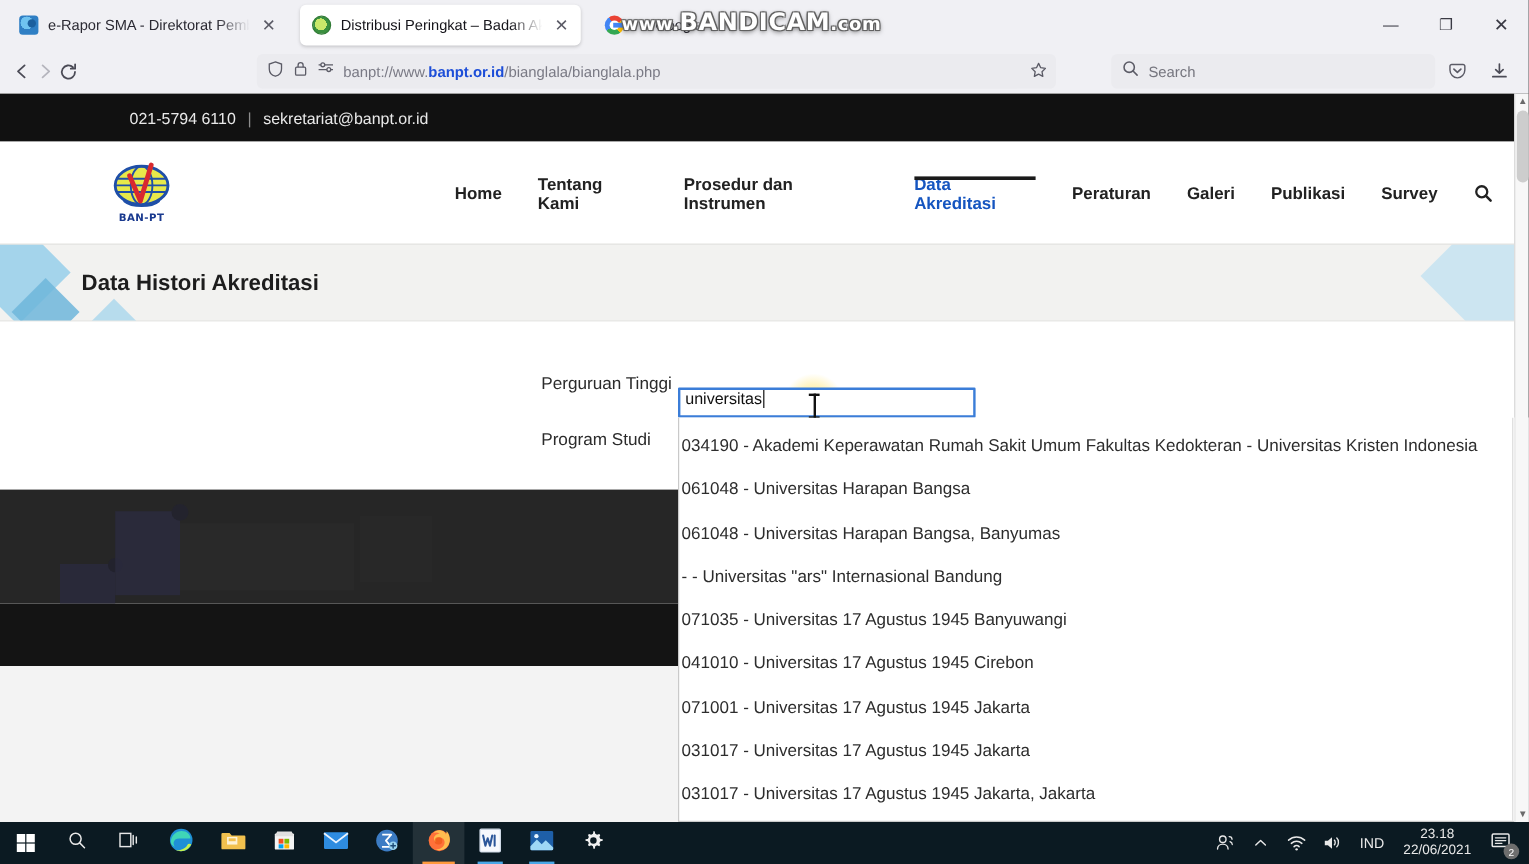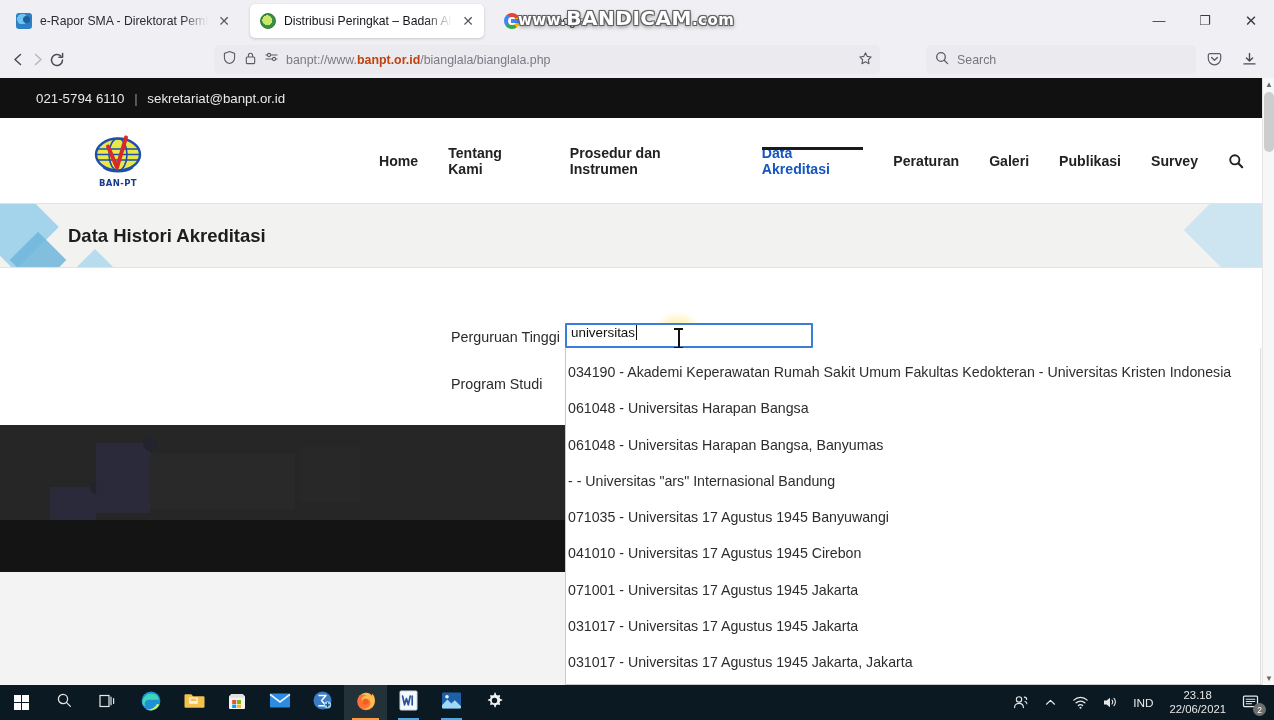--- a/index.html
+++ b/index.html
@@ -82,36 +82,36 @@
   }
   .navbtn { width: 33px; height: 30px; display: flex; align-items: center;
             justify-content: center; color: #4b4b56; border-radius: 4px; }
   .navbtn.dim { color: #b5b5bd; }
   .urlbar {
     flex: none; width: 666px; height: 29px; margin-left: 8px;
     background: #ebebef; border-radius: 5px; display: flex; align-items: center;
     padding: 0 8px; gap: 7px; position: relative;
   }
   .url-text { font-size: 12.4px; color: #7a7a85; white-space: nowrap; }
-  .url-text b { color: #c2410c; font-weight: 700; }
+  .url-text b { color: #1d4ed8; font-weight: 700; }
   .urlbar .star { position: absolute; right: 7px; color: #5b5b66; font-size: 13px; }
   .searchbar {
     flex: none; width: 270px; height: 29px; margin-left: 44px;
     background: #ebebef; border-radius: 5px; display: flex; align-items: center;
     padding: 0 9px; gap: 8px;
   }
   .search-ph { font-size: 12.4px; color: #76767f; }
   .nav-right { margin-left: auto; display: flex; align-items: center; gap: 2px; }
 
   
   .page { position: absolute; top: 78px; left: 0; width: 1262px; height: 607px;
           background: #fff; overflow: hidden; }
 
   .topbar { height: 40px; background: #111111; display: flex; align-items: center;
-            padding-left: 36px; }
+            padding-left: 108px; }
   .topbar-text { color: #e9e9e9; font-size: 13.3px; }
   .topbar-text .sep { color: #8d8d8d; margin: 0 6px; }
 
   .site-header { height: 85px; background: #fff; display: flex; align-items: center;
                  position: relative; }
   .logo-wrap { position: absolute; left: 88px; top: 50%; transform: translateY(-50%);
                width: 60px; text-align: center; }
   .logo-globe { width: 56px; height: 42px; position: relative; margin: 0 auto; }
   .logo-svg { display: block; }
   .logo-text { font-family: "DejaVu Sans", sans-serif; font-size: 8.5px;
@@ -135,21 +135,21 @@
                   z-index: 2; }
   .deco-l1 { position: absolute; left: -16px; top: -8px; width: 62px; height: 62px;
              background: #9fd2ea; transform: rotate(45deg); opacity: .95; }
   .deco-l2 { position: absolute; left: 18px; top: 36px; width: 40px; height: 40px;
              background: #6eb6da; transform: rotate(45deg); opacity: .85; }
   .deco-l3 { position: absolute; left: 78px; top: 52px; width: 34px; height: 34px;
              background: #a7d6ec; transform: rotate(45deg); opacity: .8; }
   .deco-r1 { position: absolute; right: -28px; top: -18px; width: 88px; height: 88px;
              background: #bfe0f1; transform: rotate(45deg); opacity: .75; }
 
-  .formzone { height: 140px; background: #fff; position: relative; margin-top: 17px; }
+  .formzone { height: 140px; background: #fff; position: relative; }
   .form-row { position: absolute; display: flex; align-items: center; }
   .row-pt { left: 451px; top: 44px; }
   .row-ps { left: 451px; top: 91px; }
   .form-label { font-size: 14.3px; color: #2b2b2b; width: 112px; }
   .pt-input {
     position: absolute; left: 565px; top: 323px; width: 248px; height: 25px;
     border: 2px solid #3b7dd8; background: #fff; border-radius: 1px;
     display: flex; padding: 0 4px; z-index: 22;
   }
   .pt-input .val { font-size: 13.4px; color: #111; }

